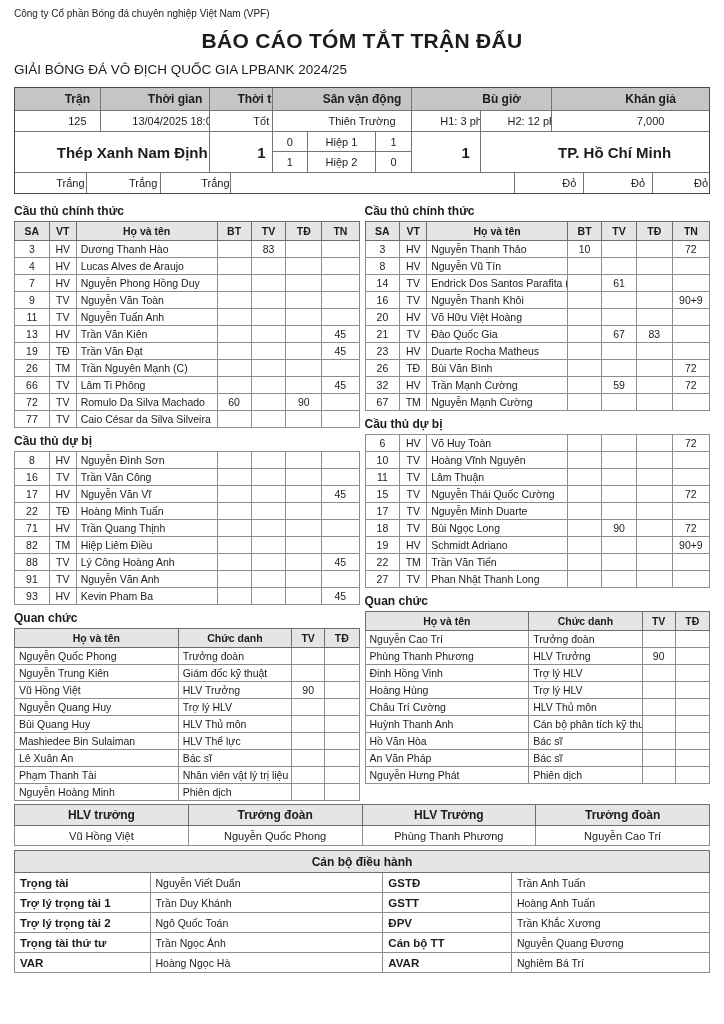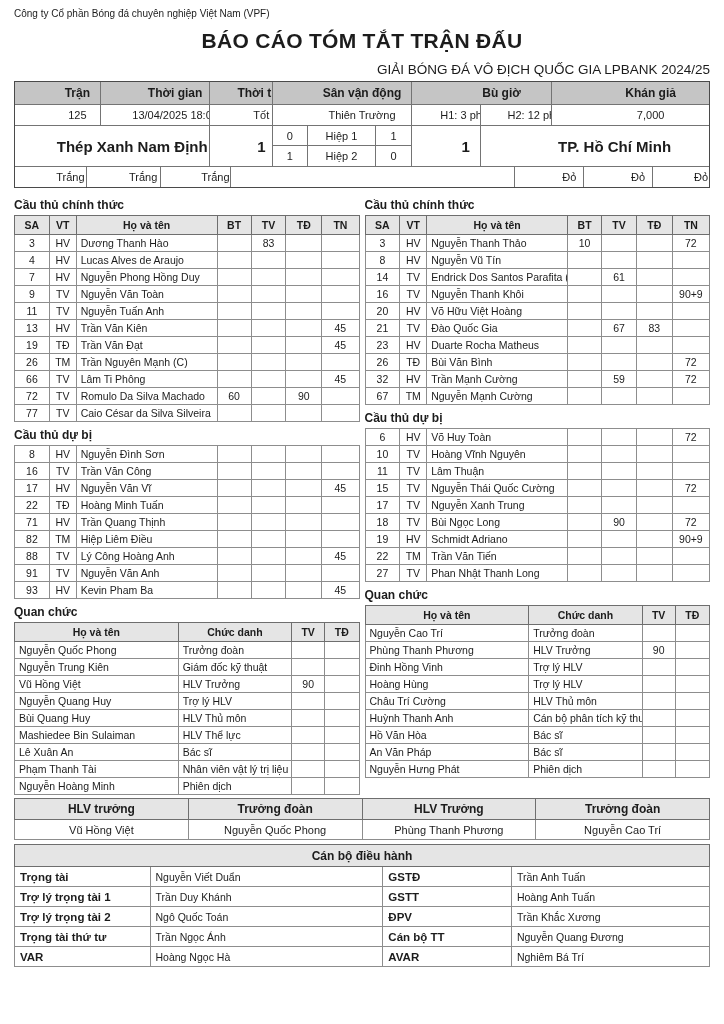--- a/index.html
+++ b/index.html
@@ -1,20 +1,20 @@
 <!DOCTYPE html>
 <html><head>
 <meta charset="utf-8">
 <style>
   html,body{margin:0;padding:0;background:#ffffff;}
   .page{width:724px;height:1024px;box-sizing:border-box;background:#fff;
         font-family:"Liberation Sans",sans-serif;color:#1c1c1c;padding:8px 14px;overflow:hidden;}
   .org{font-size:10px;margin-bottom:2px;}
   .title{font-size:21px;font-weight:bold;text-align:center;margin:10px 0 9px;letter-spacing:.3px;}
-  .subtitle{font-size:13.5px;text-align:right;margin-bottom:4px;}
+  .subtitle{font-size:13.5px;text-align:left;margin-bottom:10px;}
 
   
   .info-table{border:1px solid #4a4a4a;font-size:11px;}
   .ig-row{display:flex;align-items:stretch;}
   .ig-row + .ig-row{border-top:1px solid #747474;}
   .ig-cell{display:flex;align-items:center;justify-content:center;box-sizing:border-box;
            border-right:1px solid #747474;text-align:center;overflow:hidden;white-space:nowrap;padding-left:40px;}
   .ig-cell:last-child{border-right:none;}
   .hdr .ig-cell{background:#c5c5c5;font-weight:bold;font-size:12px;height:22px;}
   .vals .ig-cell{height:20px;}
@@ -617,21 +617,21 @@
               <td class="nm">Nguyễn Thái Quốc Cường</td>
               <td></td>
               <td></td>
               <td></td>
               <td>72</td>
             </tr>
 
             <tr>
               <td>17</td>
               <td>TV</td>
-              <td class="nm">Nguyễn Xanh Trung</td>
+              <td class="nm">Nguyễn Minh Duarte</td>
               <td></td>
               <td></td>
               <td></td>
               <td></td>
             </tr>
 
             <tr>
               <td>18</td>
               <td>TV</td>
               <td class="nm">Bùi Ngọc Long</td>

